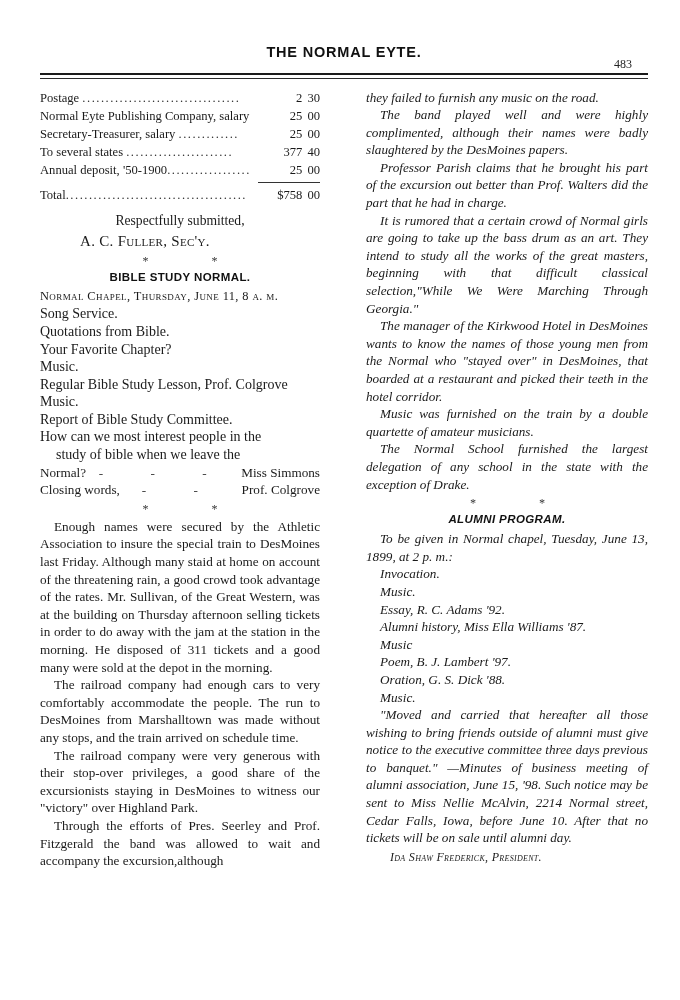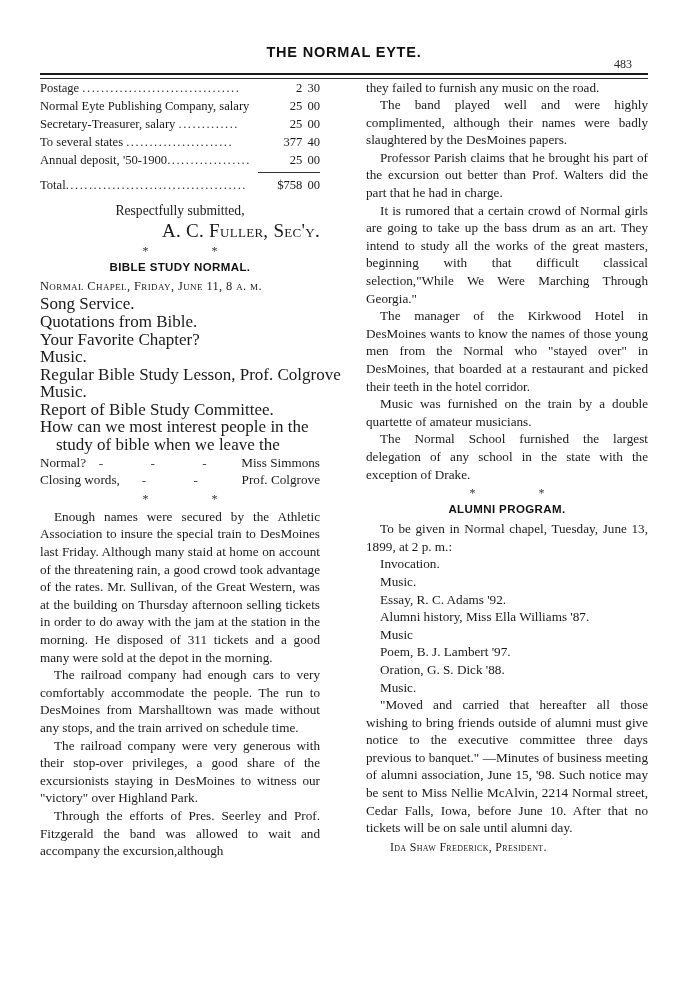--- a/index.html
+++ b/index.html
@@ -49,30 +49,30 @@
     margin: 3px 0 0 0;
   }
   .rule-thin {
     border-top: 1px solid #2a2a2a;
     margin: 2.5px 0 0 0;
   }
 
   
   .columns {
     display: flex;
-    margin-top: 0;
+    margin-top: 10px;
     height: 878px;
   }
   .col {
     width: 292px;
     box-sizing: border-box;
   }
   .col-left { padding-right: 12px; }
   .col-gap  { width: 24px; }
-  .col-right { padding-left: 10px; }
+  .col-right { padding-left: 10px; font-style: italic; }
 
   p, .line {
     margin: 0;
     font-size: 13.2px;
     line-height: 17.6px;
     text-align: justify;
     text-justify: inter-word;
     -webkit-hyphens: none;
     hyphens: none;
   }
@@ -119,22 +119,22 @@
   }
 
   
   .signoff-1 {
     text-align: center;
     font-size: 13.6px;
     line-height: 20px;
     margin-top: 7px;
   }
   .signoff-2 {
-    text-align: right;
-    font-size: 19px;
+    text-align: left;
+    font-size: 15px;
     line-height: 20px;
     padding-left: 40px;
   }
   .smallcaps {
     font-variant: small-caps;
     letter-spacing: 0.3px;
   }
 
   
   .stars {
@@ -159,21 +159,21 @@
   .program-subhead {
     font-size: 12.4px;
     line-height: 17.6px;
     font-variant: small-caps;
     letter-spacing: 0.4px;
     text-align: left;
   }
 
   
   .prog-line {
-    font-size: 17px;
+    font-size: 14px;
     line-height: 17.6px;
     white-space: nowrap;
   }
   .prog-line.ind1 { padding-left: 16px; }
   .prog-row {
     display: flex;
     font-size: 13.2px;
     line-height: 17.6px;
   }
   .prog-row .dashes {
@@ -249,21 +249,21 @@
         </tbody>
       </table>
 
       <div class="signoff-1">Respectfully submitted,</div>
       <div class="signoff-2 smallcaps">A. C. Fuller, Sec'y.</div>
 
       <div class="stars">*   *</div>
 
       <div class="section-head">BIBLE STUDY NORMAL.</div>
 
-      <div class="program-subhead">Normal Chapel, Friday, June 11, 8 a. m.</div>
+      <div class="program-subhead">Normal Chapel, Thursday, June 11, 8 a. m.</div>
 
       <div class="prog-line">Song Service.</div>
       <div class="prog-line">Quotations from Bible.</div>
       <div class="prog-line">Your Favorite Chapter?</div>
       <div class="prog-line">Music.</div>
       <div class="prog-line">Regular Bible Study Lesson, Prof. Colgrove</div>
       <div class="prog-line">Music.</div>
       <div class="prog-line">Report of Bible Study Committee.</div>
 
       <div class="prog-line">How can we most interest people in the</div>

